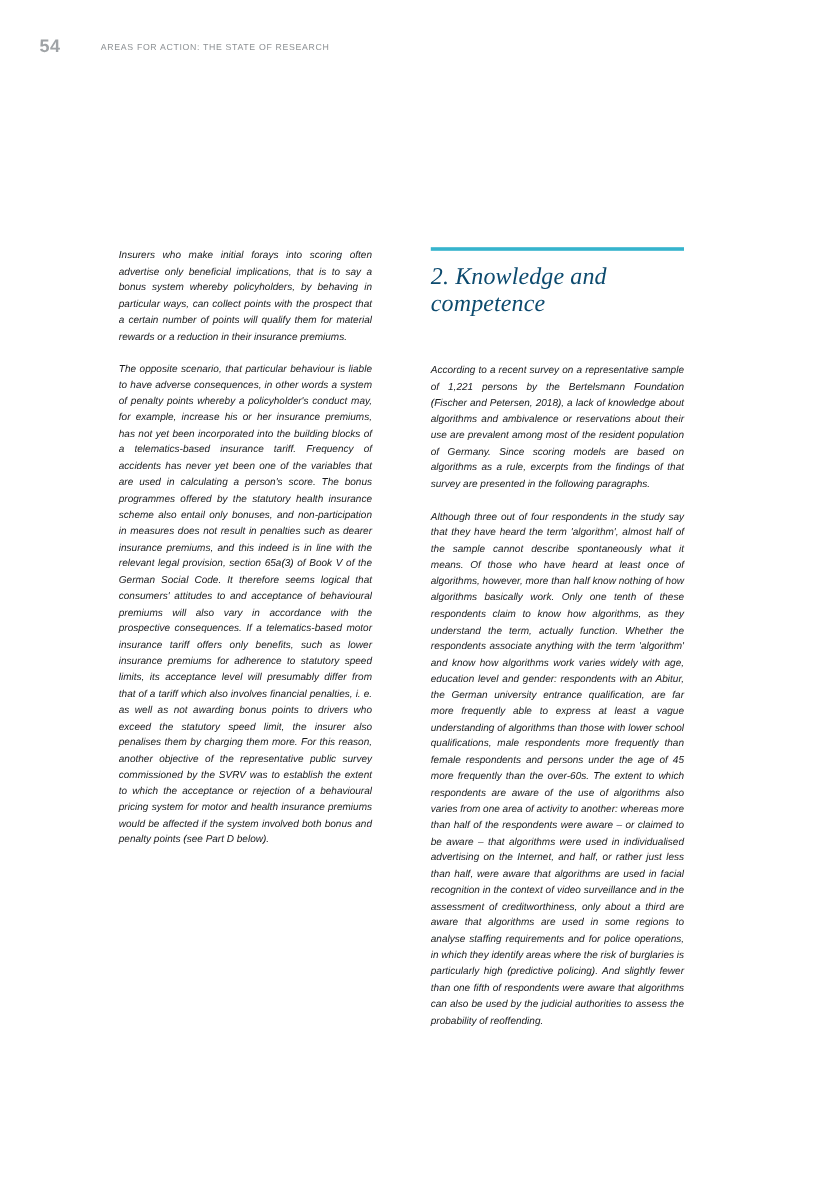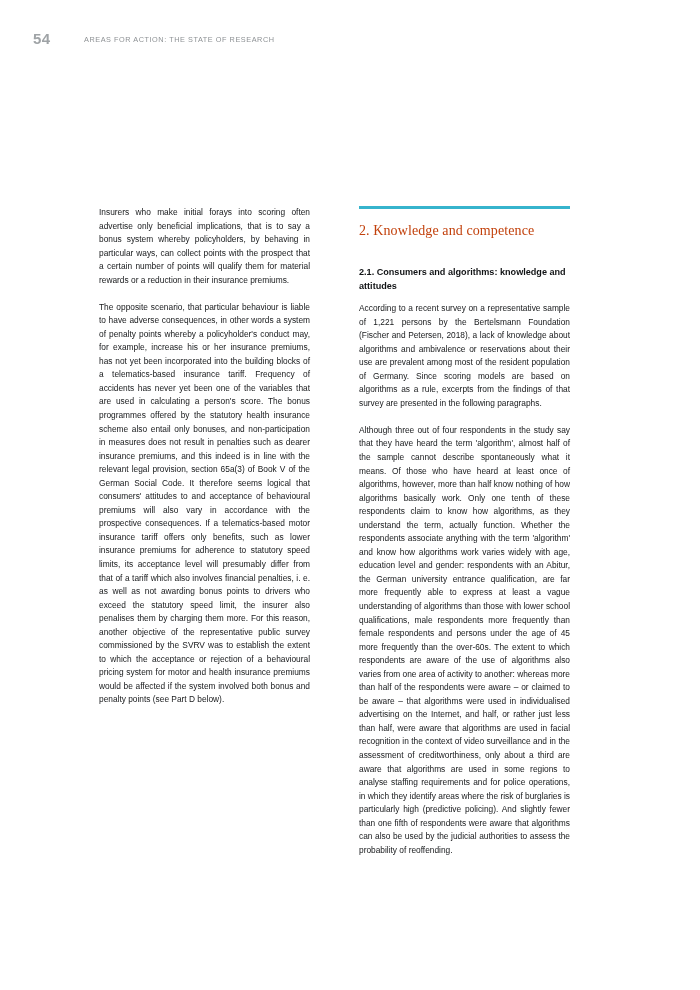--- a/index.html
+++ b/index.html
@@ -51,45 +51,46 @@
     position: absolute;
     top: 206px;
     left: 99px;
     width: 506px;
     height: 740px;
   }
   .col {
     position: absolute;
     top: 0;
     width: 211px;
+    font-style: italic;
   }
   .col-left { left: 0; }
   .col-right { left: 260px; }
 
   p.body {
     font-size: 8.35px;
     line-height: 13.55px;
     text-align: justify;
     margin: 0 0 13.3px 0;
     color: #17191b;
     hyphens: auto;
   }
   .rule {
     width: 211px;
     height: 3px;
     background: #36b4cd;
     margin-bottom: 11px;
   }
   h2.chapter {
     font-family: "Liberation Serif", serif;
-    font-size: 14px;
+    font-size: 20px;
     line-height: 22px;
     font-weight: 400;
-    color: #c2410c;
-    margin: 0 0 24px 0;
+    color: #0c4a6e;
+    margin: 0 0 38px 0;
     letter-spacing: 0.1px;
   }
   h3.section {
     font-size: 9.1px;
     line-height: 13.6px;
     font-weight: 700;
     margin: 0 0 9px 0;
     color: #111315;
   }
 </style>
@@ -106,19 +107,18 @@
   <div class="columns">
 
     <div class="col col-left">
       <p class="body">Insurers who make initial forays into scoring often advertise only beneficial implications, that is to say a bonus system whereby policyholders, by behaving in particular ways, can collect points with the prospect that a certain number of points will qualify them for material rewards or a reduction in their insurance premiums.</p>
       <p class="body">The opposite scenario, that particular behaviour is liable to have adverse consequences, in other words a system of penalty points whereby a policyholder's conduct may, for example, increase his or her insurance premiums, has not yet been incorporated into the building blocks of a telematics-based insurance tariff. Frequency of accidents has never yet been one of the variables that are used in calculating a person's score. The bonus programmes offered by the statutory health insurance scheme also entail only bonuses, and non-participation in measures does not result in penalties such as dearer insurance premiums, and this indeed is in line with the relevant legal provision, section 65a(3) of Book V of the German Social Code. It therefore seems logical that consumers' attitudes to and acceptance of behavioural premiums will also vary in accordance with the prospective consequences. If a telematics-based motor insurance tariff offers only benefits, such as lower insurance premiums for adherence to statutory speed limits, its acceptance level will presumably differ from that of a tariff which also involves financial penalties, i. e. as well as not awarding bonus points to drivers who exceed the statutory speed limit, the insurer also penalises them by charging them more. For this reason, another objective of the representative public survey commissioned by the SVRV was to establish the extent to which the acceptance or rejection of a behavioural pricing system for motor and health insurance premiums would be affected if the system involved both bonus and penalty points (see Part D below).</p>
     </div>
 
     <div class="col col-right">
       <div class="rule"></div>
       <h2 class="chapter">2. Knowledge and competence</h2>
-      <h3 class="section">2.1. Consumers and algorithms: knowledge and attitudes</h3>
       <p class="body">According to a recent survey on a representative sample of 1,221 persons by the Bertelsmann Foundation (Fischer and Petersen, 2018), a lack of knowledge about algorithms and ambivalence or reservations about their use are prevalent among most of the resident population of Germany. Since scoring models are based on algorithms as a rule, excerpts from the findings of that survey are presented in the following paragraphs.</p>
       <p class="body">Although three out of four respondents in the study say that they have heard the term 'algorithm', almost half of the sample cannot describe spontaneously what it means. Of those who have heard at least once of algorithms, however, more than half know nothing of how algorithms basically work. Only one tenth of these respondents claim to know how algorithms, as they understand the term, actually function. Whether the respondents associate anything with the term 'algorithm' and know how algorithms work varies widely with age, education level and gender: respondents with an Abitur, the German university entrance qualification, are far more frequently able to express at least a vague understanding of algorithms than those with lower school qualifications, male respondents more frequently than female respondents and persons under the age of 45 more frequently than the over-60s. The extent to which respondents are aware of the use of algorithms also varies from one area of activity to another: whereas more than half of the respondents were aware – or claimed to be aware – that algorithms were used in individualised advertising on the Internet, and half, or rather just less than half, were aware that algorithms are used in facial recognition in the context of video surveillance and in the assessment of creditworthiness, only about a third are aware that algorithms are used in some regions to analyse staffing requirements and for police operations, in which they identify areas where the risk of burglaries is particularly high (predictive policing). And slightly fewer than one fifth of respondents were aware that algorithms can also be used by the judicial authorities to assess the probability of reoffending.</p>
     </div>
 
   </div>
 </div>
 
 </body></html>

